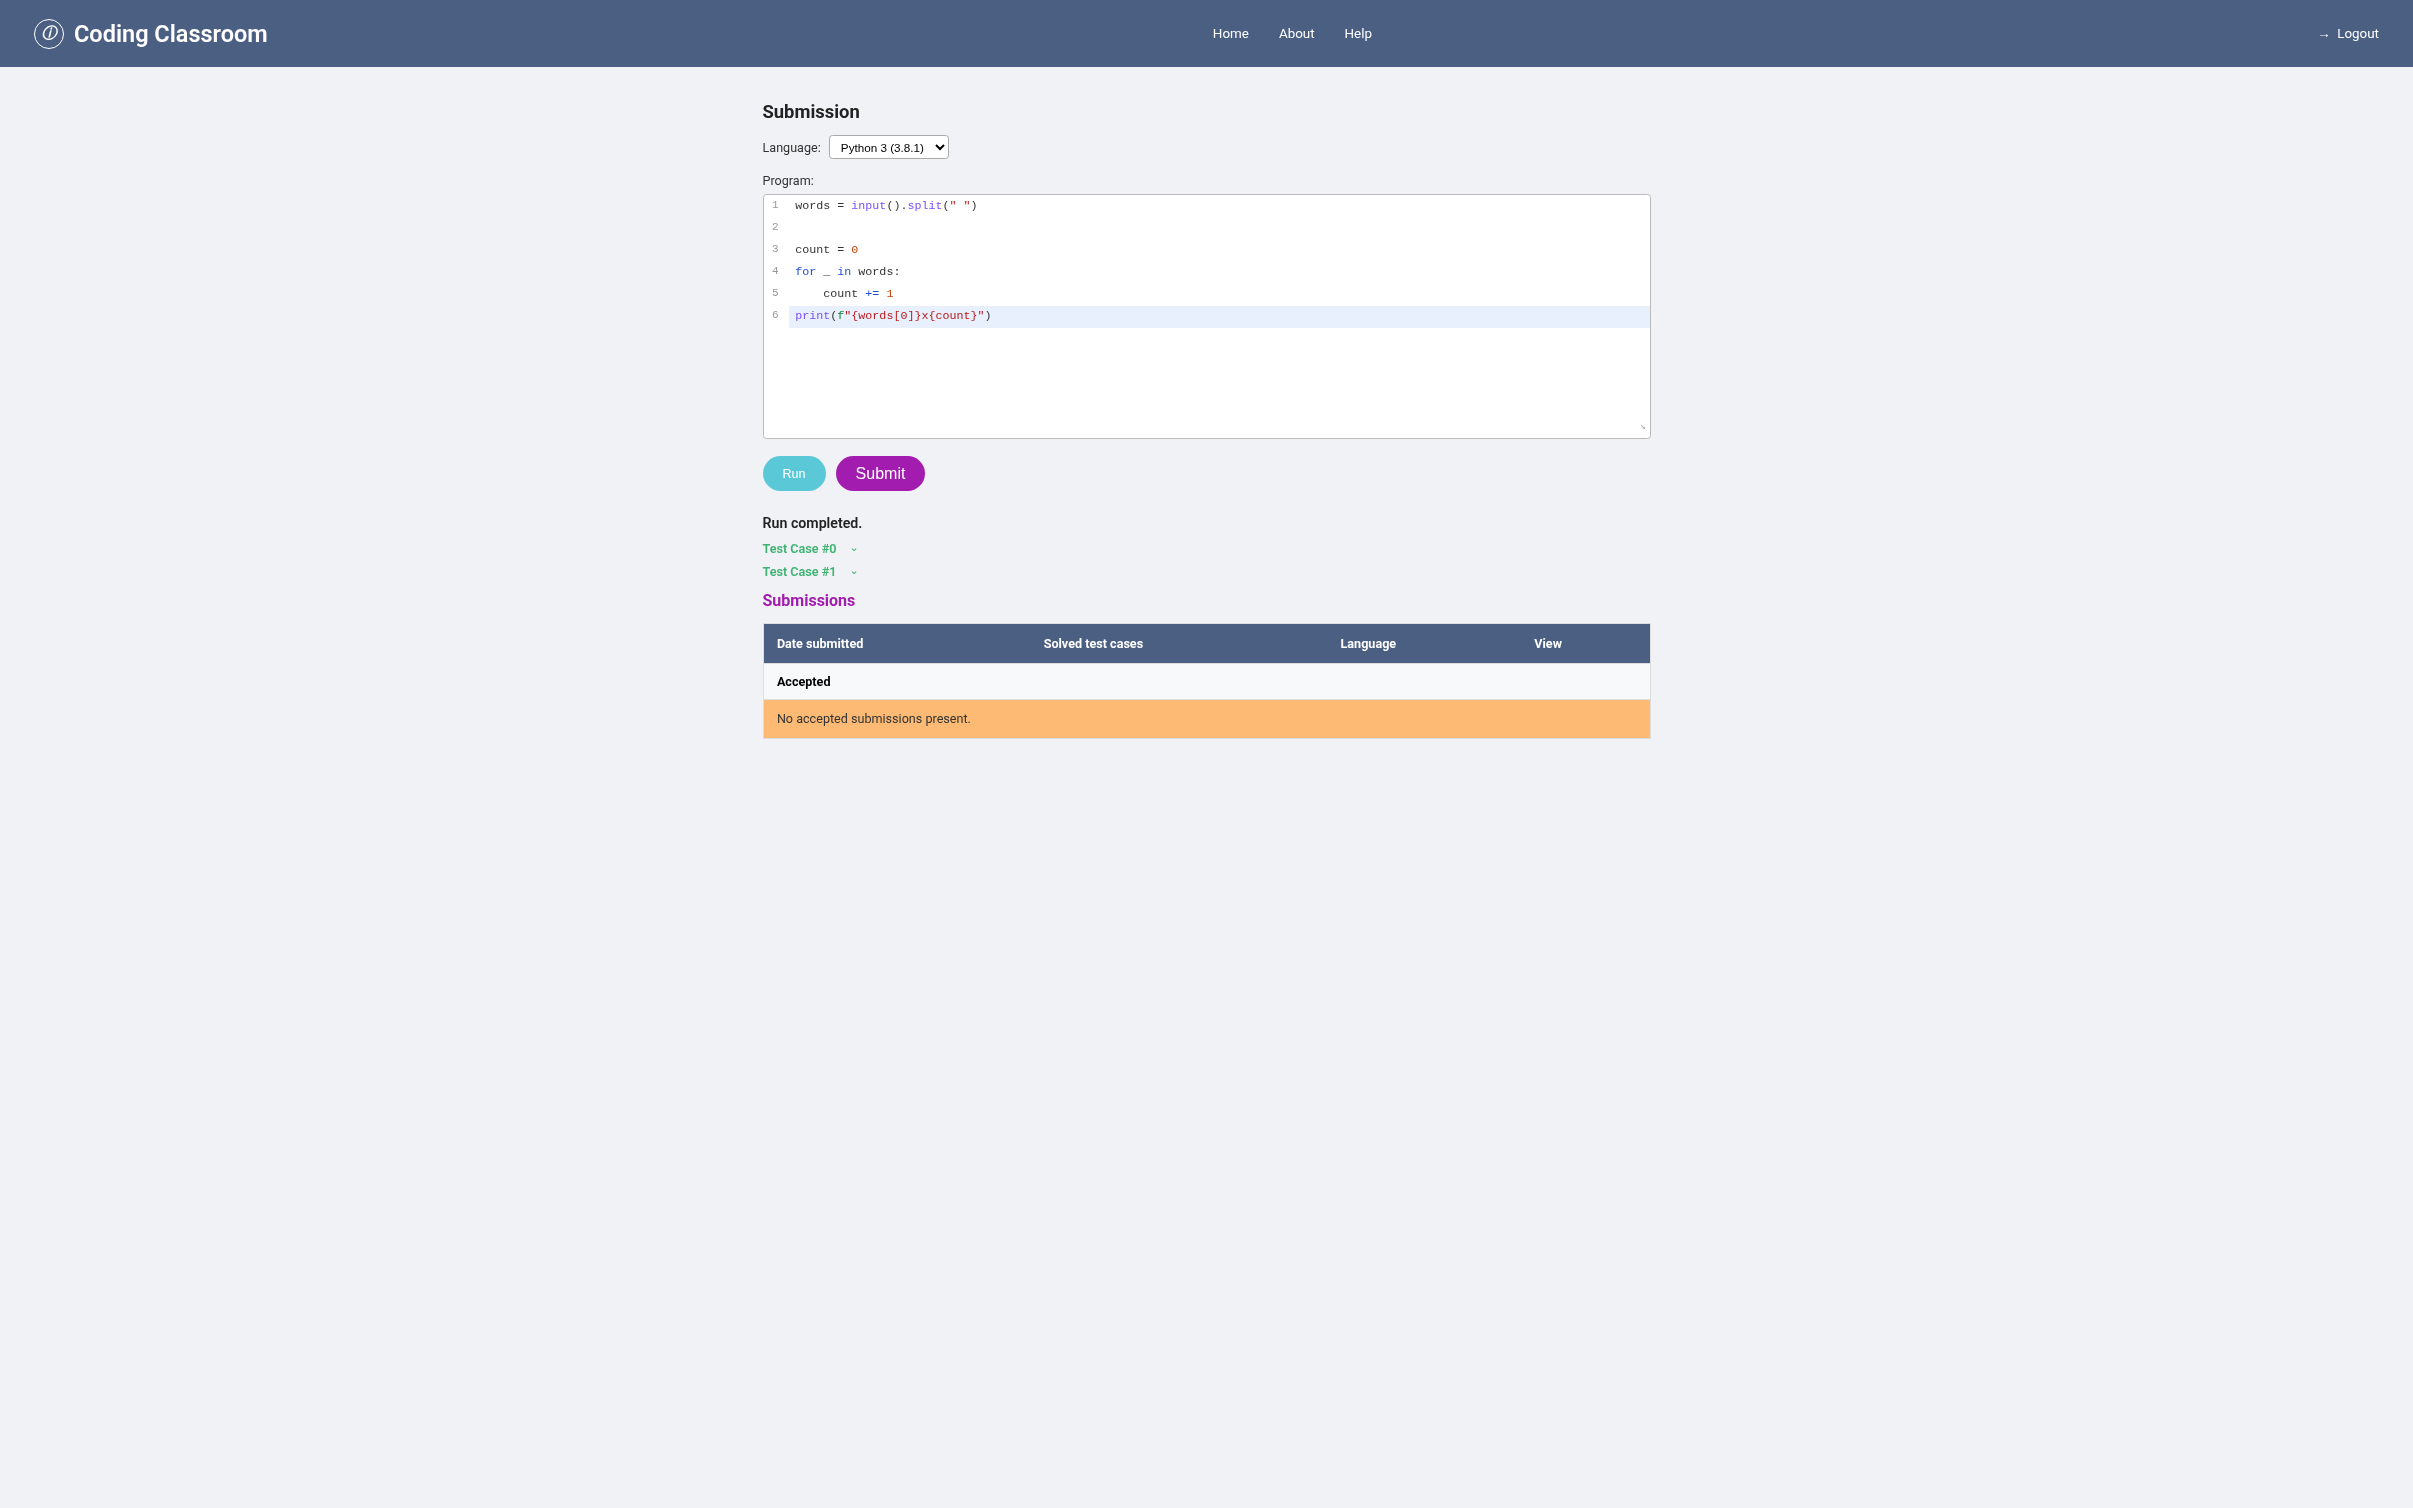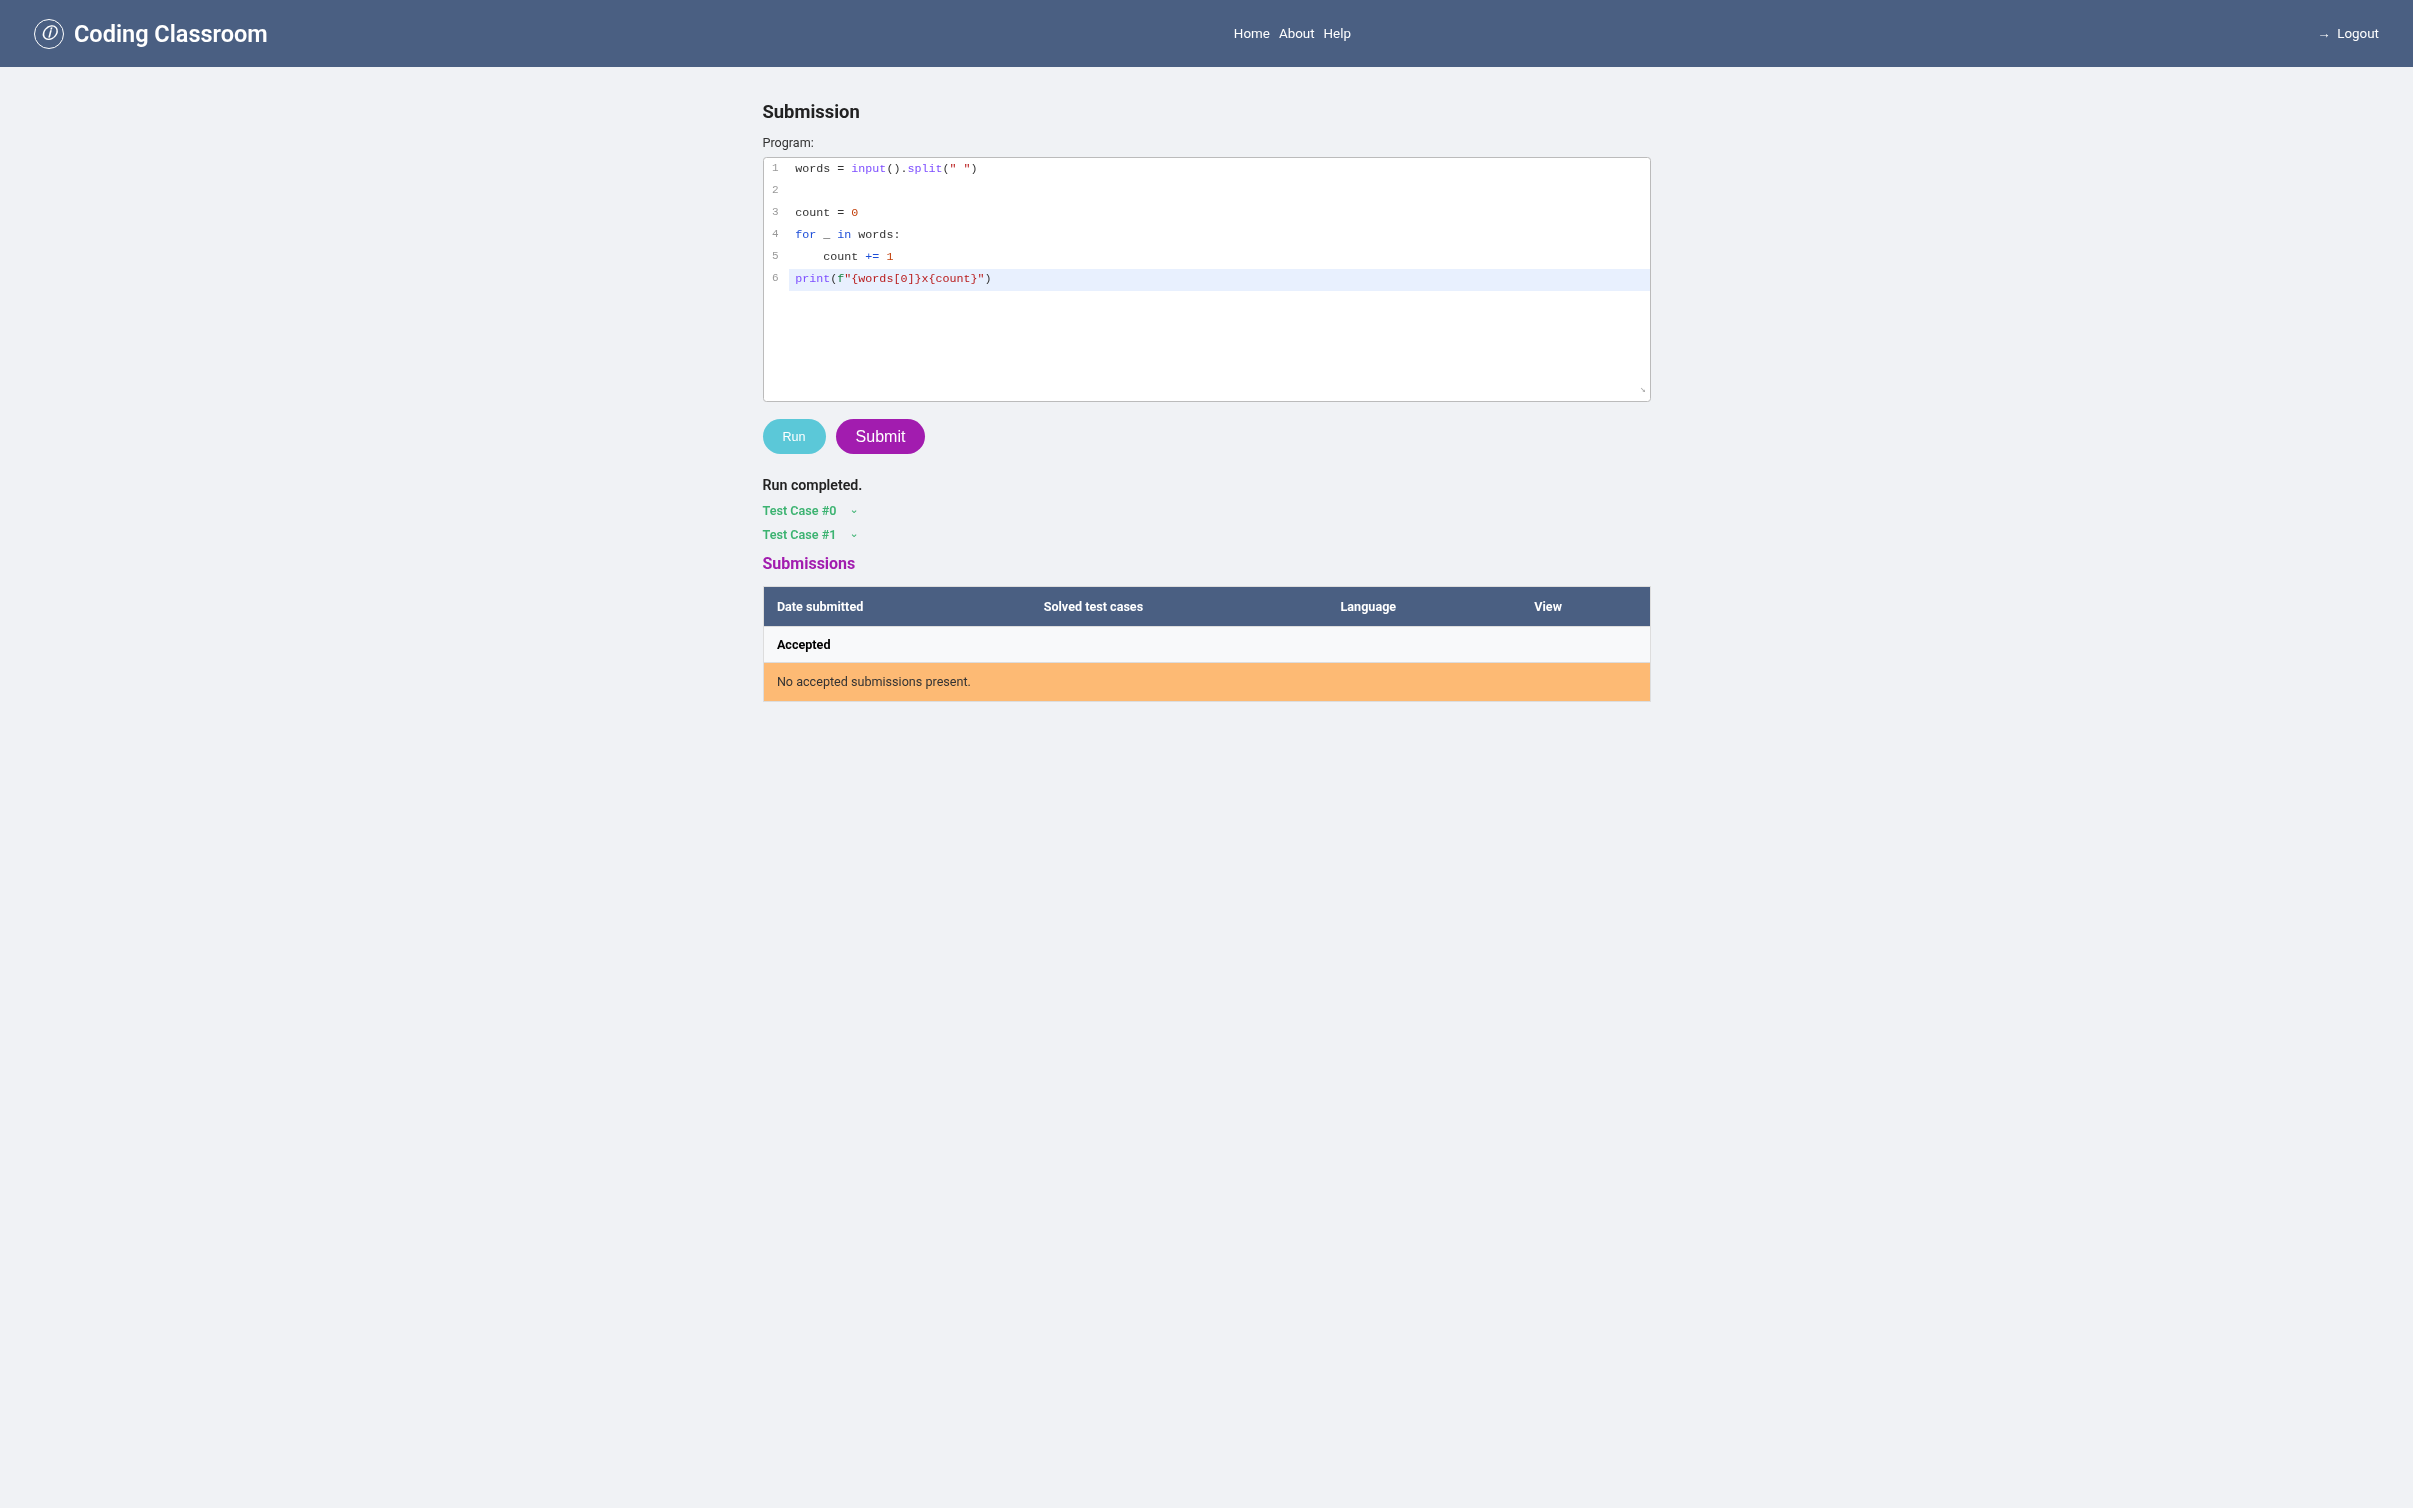--- a/index.html
+++ b/index.html
@@ -48,21 +48,21 @@
 
     .navbar-brand-text {
       font-size: 23.5px;
       font-weight: 600;
       color: white;
     }
 
     .navbar-nav {
       display: flex;
       align-items: center;
-      gap: 9px;
+      gap: 30px;
       list-style: none;
     }
 
     .navbar-nav a {
       color: white;
       text-decoration: none;
       font-size: 13.4px;
     }
 
     .navbar-right {
@@ -306,20 +306,29 @@
   <div class="navbar-right">
     <span class="logout-icon">→</span>
     <span>Logout</span>
   </div>
 </nav>
 
 <div class="main-content">
 
   <h2 class="section-title">Submission</h2>
 
+  <div class="language-row">
+    <label>Language:</label>
+    <select class="language-select">
+      <option>Python 3 (3.8.1)</option>
+      <option>Java</option>
+      <option>C++</option>
+      <option>JavaScript</option>
+    </select>
+  </div>
 
   <p class="program-label">Program:</p>
 
   <div class="code-editor">
     <div class="code-lines">
 
       <div class="code-line">
         <span class="line-number">1</span>
         <span class="line-content"><span class="kw-var">words = </span><span class="kw-func">input</span><span class="kw-var">().</span><span class="kw-func">split</span><span class="kw-var">(</span><span class="kw-string">" "</span><span class="kw-var">)</span></span>
       </div>

